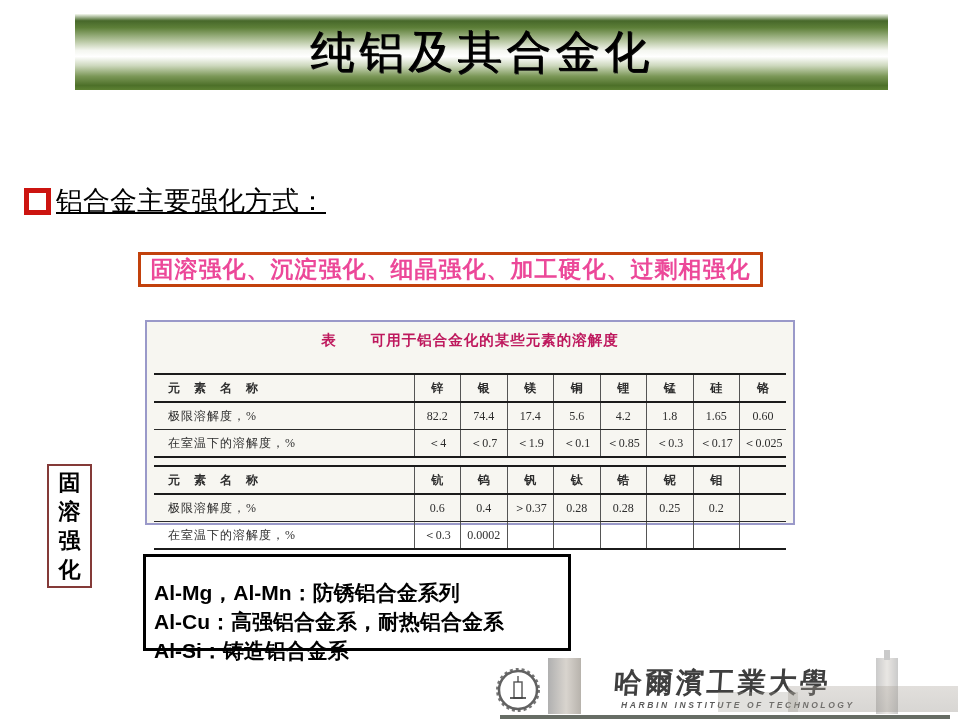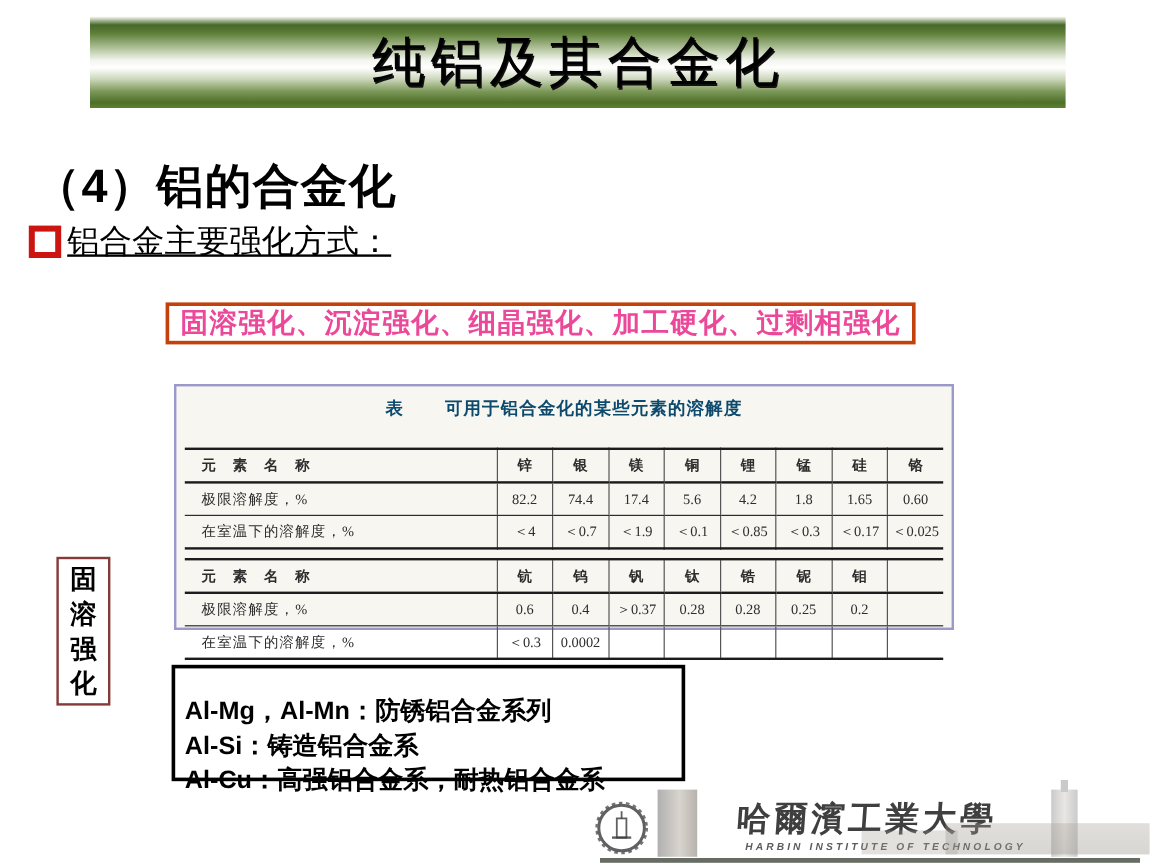--- a/index.html
+++ b/index.html
@@ -38,21 +38,21 @@
     display:flex;align-items:center;justify-content:center;
     font-size:23px;font-weight:900;color:#ec4899;letter-spacing:1px;white-space:nowrap;
   }
   
   .table-figure{
     position:absolute;left:145px;top:320px;width:650px;height:205px;
     border:2px solid #9a99c9;box-sizing:border-box;background:#f7f6f1;
     font-family:"Liberation Serif","DejaVu Serif",serif;color:#2d2d2d;
   }
   .tbl-caption{
-    text-align:center;font-size:14.5px;font-weight:700;margin-top:9px;color:#0c4a6e;
+    text-align:center;font-size:14.5px;font-weight:700;margin-top:9px;color:#be185d;
     letter-spacing:1px;
   }
   .cap-gap{display:inline-block;width:34px;}
   table.scan-table{
     border-collapse:collapse;width:632px;margin:23px auto 0 auto;table-layout:fixed;
     border-top:2.5px solid #1b1b1b;border-bottom:2.5px solid #1b1b1b;
   }
   table.scan-table td{
     border-left:1px solid #555;font-size:12px;text-align:center;
     padding:0;height:26px;overflow:hidden;white-space:nowrap;
@@ -106,21 +106,20 @@
 </style>
 </head>
 <body>
 
 <div class="slide">
 
   <div class="banner">
     <span class="banner-title">纯铝及其合金化</span>
   </div>
 
-  <div class="heading">（4）铝的合金化</div>
 
   <div class="bullet-row">
     <span class="bullet-square"></span>
     <span class="bullet-text">铝合金主要强化方式：</span>
   </div>
 
   <div class="strength-box">固溶强化、沉淀强化、细晶强化、加工硬化、过剩相强化</div>
 
   <div class="table-figure">
     <div class="tbl-caption">
@@ -228,22 +227,22 @@
 
   <div class="side-box">
     <span>固</span>
     <span>溶</span>
     <span>强</span>
     <span>化</span>
   </div>
 
   <div class="alloy-box">
     <div>Al-Mg，Al-Mn：防锈铝合金系列</div>
+    <div>Al-Cu：高强铝合金系，耐热铝合金系</div>
     <div>Al-Si：铸造铝合金系</div>
-    <div>Al-Cu：高强铝合金系，耐热铝合金系</div>
   </div>
 
   <div class="footer">
     <svg class="emblem" width="44" height="44" viewBox="0 0 44 44">
       <circle cx="22" cy="22" r="19" fill="none" stroke="#3a3a3a" stroke-width="2.5" opacity="0.8"></circle>
       <circle cx="22" cy="22" r="21" fill="none" stroke="#3a3a3a" stroke-width="2" stroke-dasharray="3 3" opacity="0.7"></circle>
       <rect x="18" y="14" width="8" height="16" fill="none" stroke="#3a3a3a" stroke-width="1.5" opacity="0.8"></rect>
       <path d="M14 30 h16" stroke="#3a3a3a" stroke-width="2" opacity="0.8"></path>
       <path d="M22 8 v6" stroke="#3a3a3a" stroke-width="1.5" opacity="0.8"></path>
     </svg>

